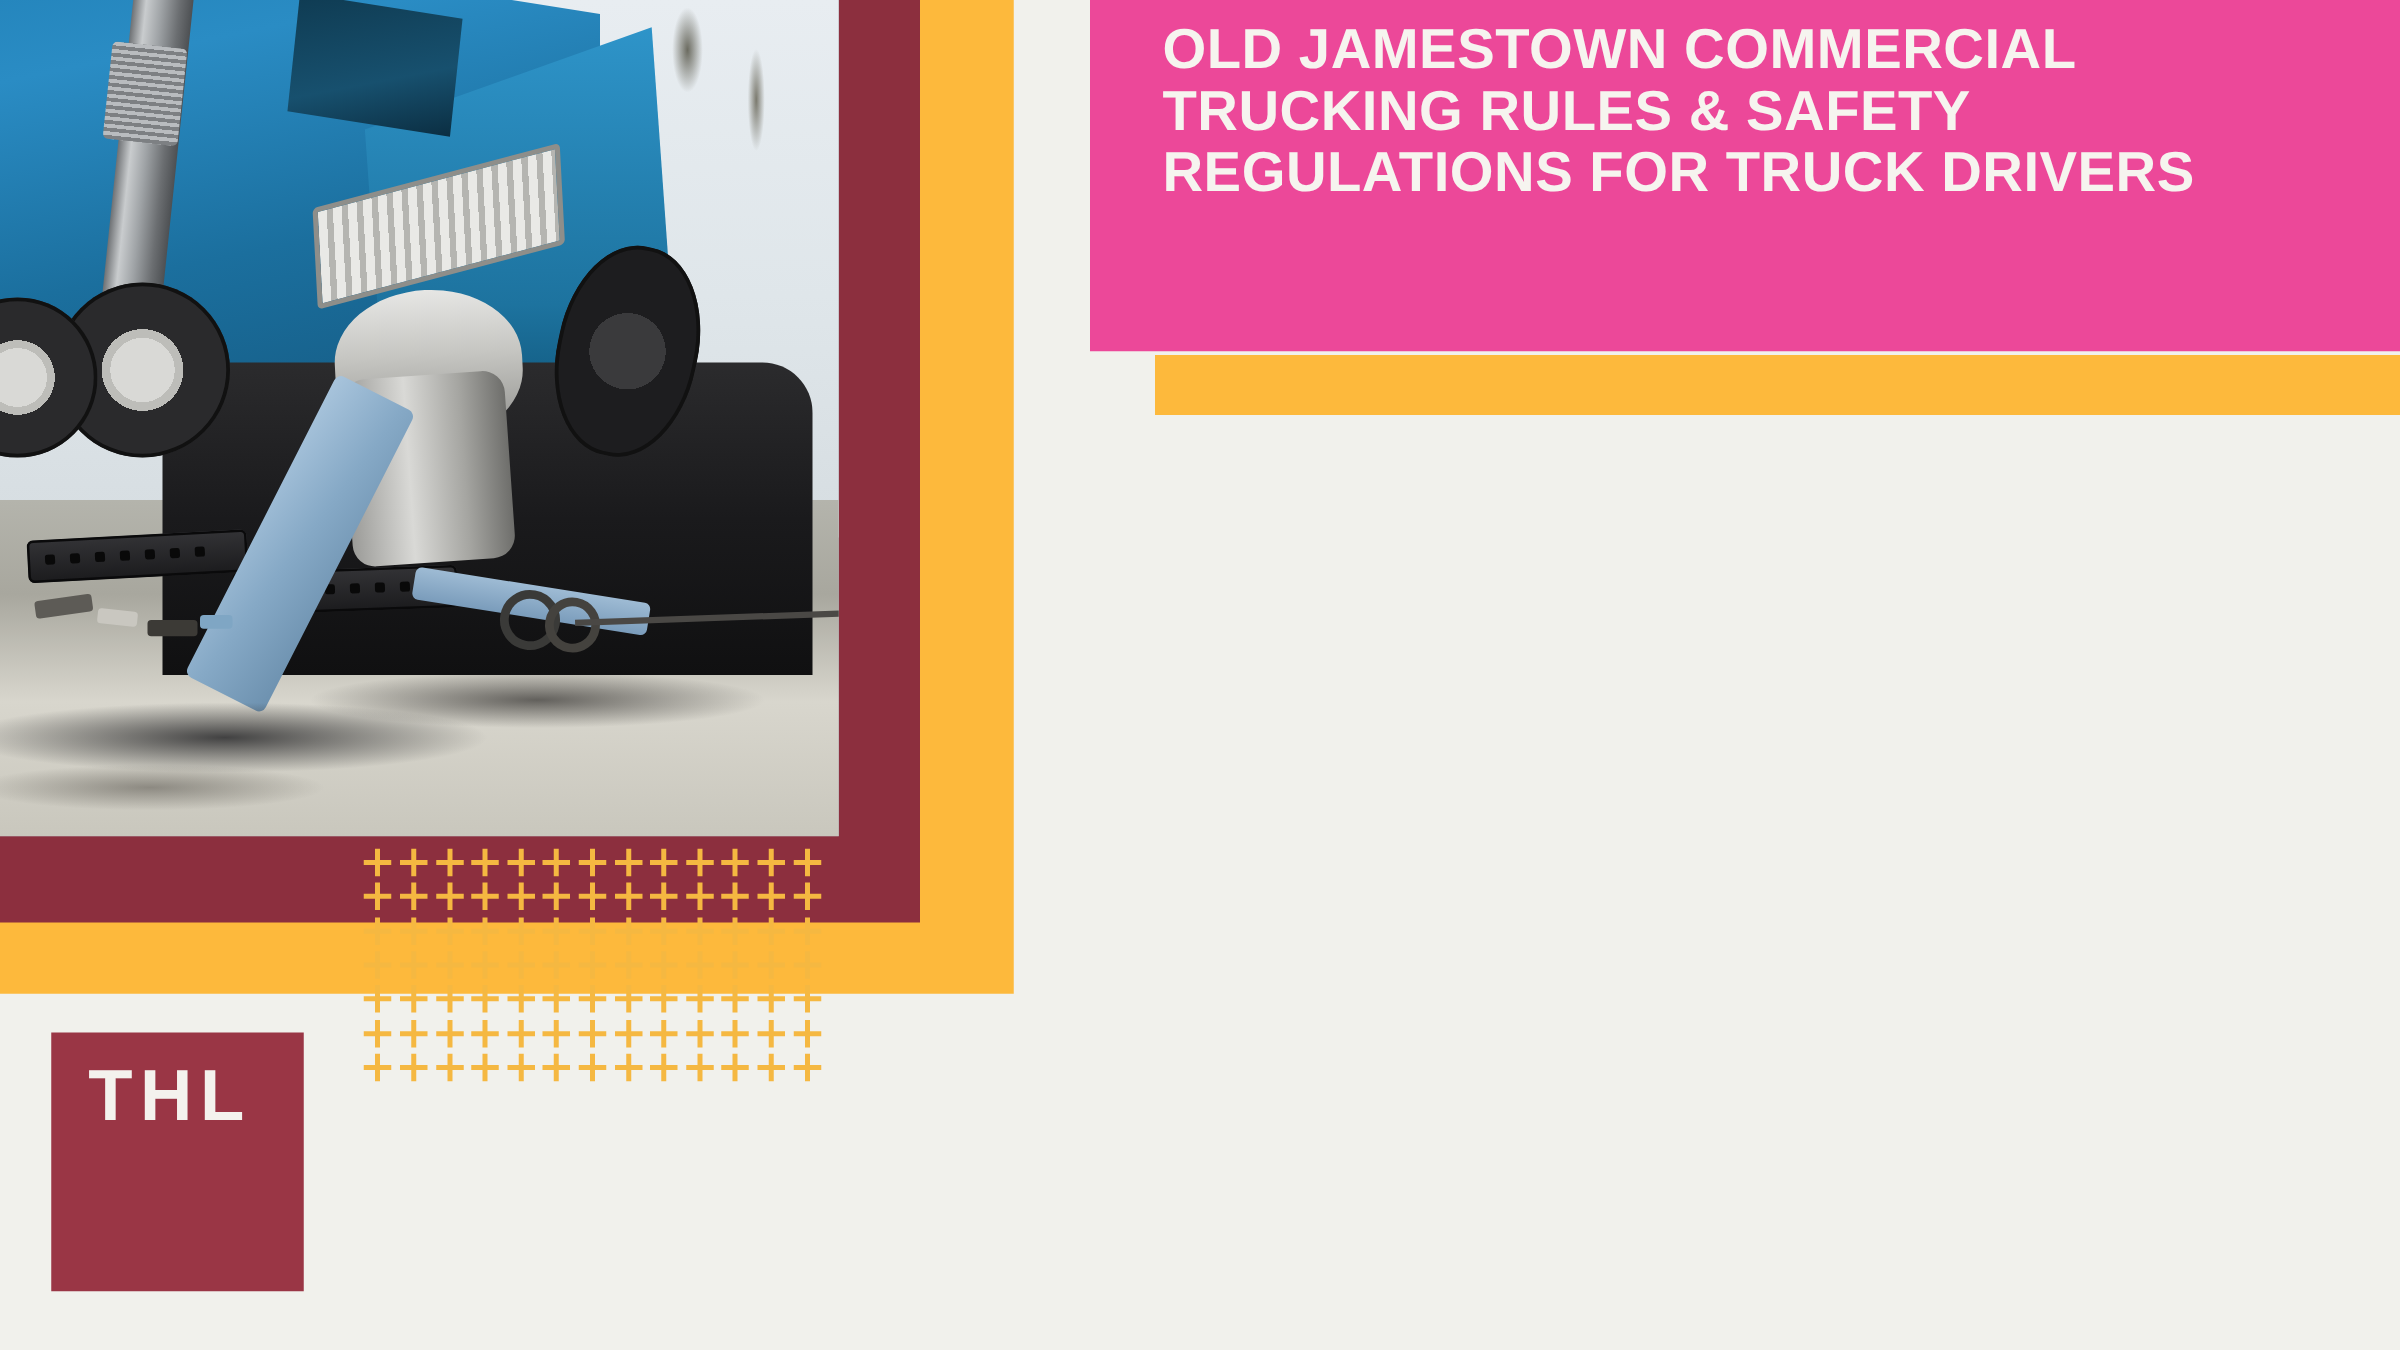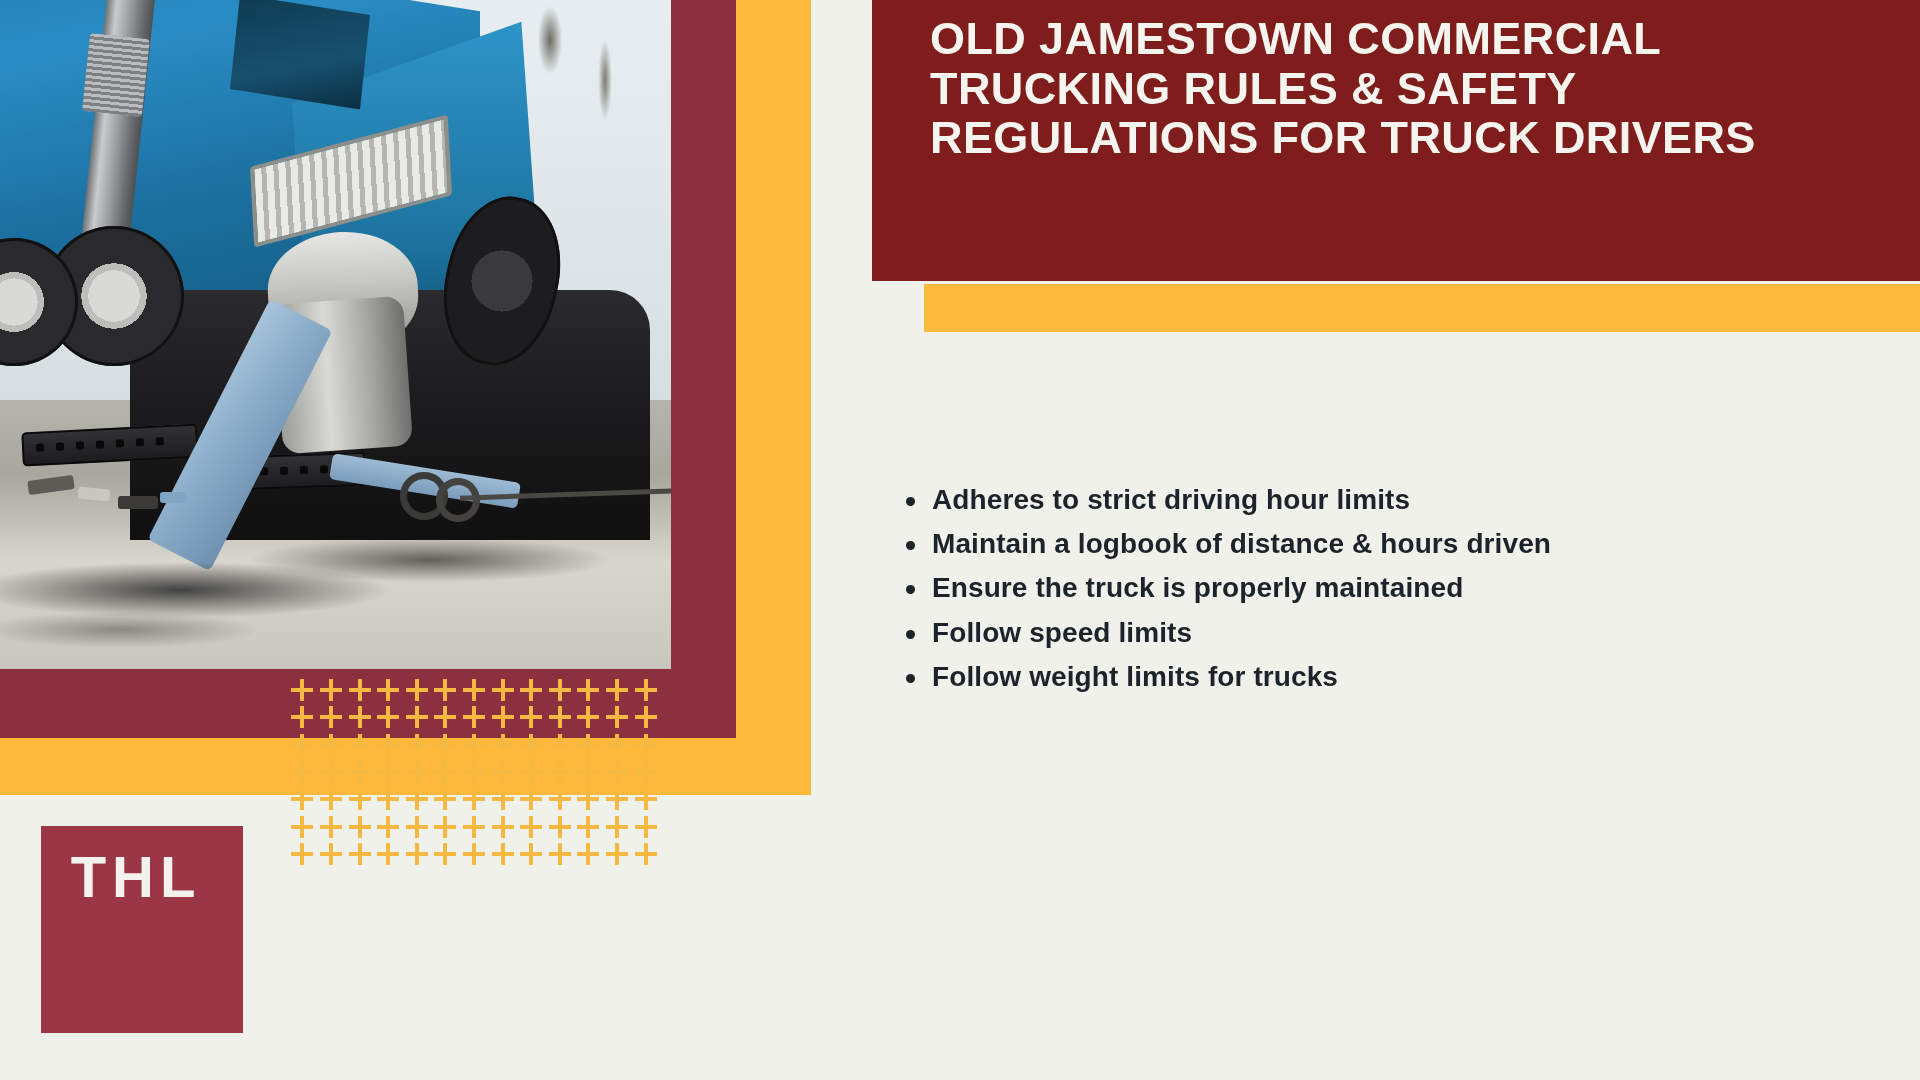--- a/index.html
+++ b/index.html
@@ -177,21 +177,21 @@
     position: absolute;
     background: #5d5b56;
     border-radius: 3px;
   }
 
   
   #heading-block {
     position: absolute;
     left: 872px; top: 0;
     width: 1048px; height: 281px;
-    background: #7f1d1d;
+    background: #ec4899;
     box-sizing: border-box;
     padding: 14px 30px 0 58px;
   }
   #heading-title {
     color: #f6f4ef;
     font-size: 45px;
     line-height: 1.1;
     font-weight: 700;
     letter-spacing: 0.4px;
     text-transform: uppercase;
@@ -331,27 +331,20 @@
     <span class="debris" style="left:160px; top:492px; width:26px; height:11px; background:#7fa6c4;"></span>
   </div>
 </div>
 
 <div id="heading-block">
   <h1 id="heading-title">Old Jamestown Commercial Trucking Rules &amp; Safety Regulations For Truck Drivers</h1>
 </div>
 <div id="yellow-accent-bar"></div>
 
 <div id="content">
-  <ul id="bullet-list">
-    <li>Adheres to strict driving hour limits</li>
-    <li>Maintain a logbook of distance &amp; hours driven</li>
-    <li>Ensure the truck is properly maintained</li>
-    <li>Follow speed limits</li>
-    <li>Follow weight limits for trucks</li>
-  </ul>
 </div>
 
 <div id="logo-box">
   <div id="logo-text">THL</div>
 </div>
 
 <div id="plus-grid" style="grid-template-columns: repeat(13, 1fr); grid-template-rows: repeat(7, 1fr);">
     <div class="plus"></div>
     <div class="plus"></div>
     <div class="plus"></div>

